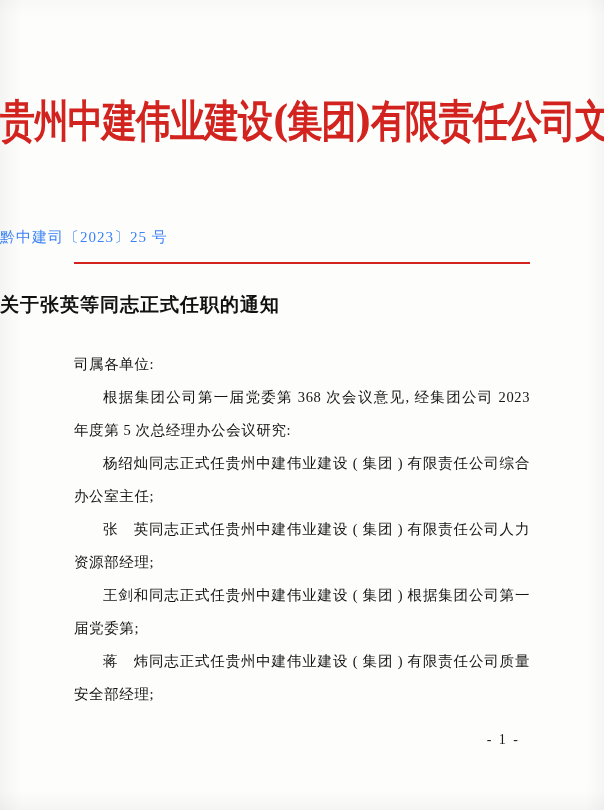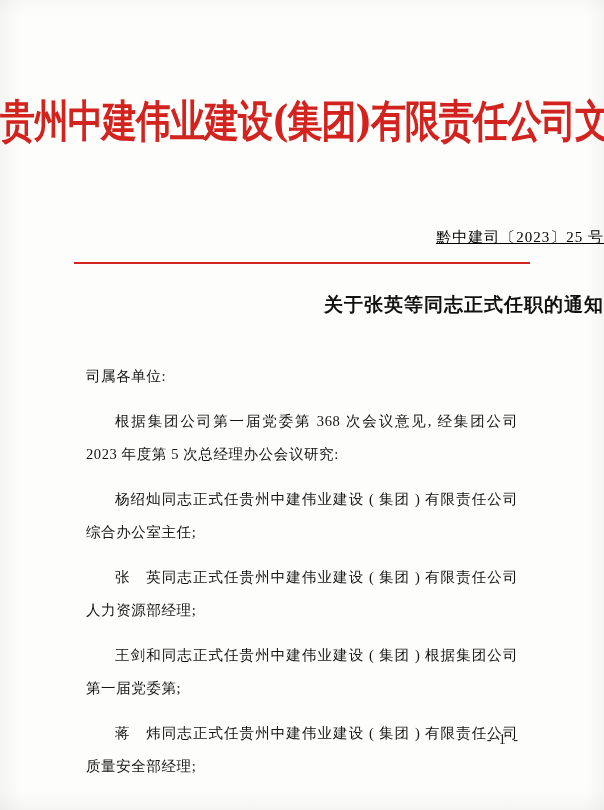--- a/index.html
+++ b/index.html
@@ -44,57 +44,56 @@
     line-height: 1.15;
     white-space: nowrap;
     transform: scaleY(1.25);
     transform-origin: center top;
   }
   .doc-number {
     position: absolute;
     top: 228px;
     left: 0;
     right: 0;
-    text-align: right;
+    text-align: left;
     font-size: 15px;
-    color: #000000;
+    color: #3b82f6;
     letter-spacing: 1px;
-    text-decoration: underline;
   }
   .red-rule {
     position: absolute;
     top: 262px;
     left: 74px;
     width: 456px;
     height: 2px;
     background: #d2231f;
   }
   .subject {
     position: absolute;
     top: 292px;
     left: 0;
     right: 0;
-    text-align: right;
+    text-align: left;
     font-size: 19px;
     font-weight: bold;
     color: #111;
     letter-spacing: 1px;
   }
   .body {
     position: absolute;
     top: 348px;
     left: 74px;
     width: 456px;
     font-size: 14.5px;
     color: #141414;
     line-height: 33px;
     letter-spacing: 0.6px;
   }
   .body p {
-    margin: 12px;
+    margin: 0;
     text-align: justify;
   }
   .indent {
     text-indent: 2em;
   }
   .page-number {
     position: absolute;
     bottom: 62px;
     right: 84px;
     font-size: 14px;

